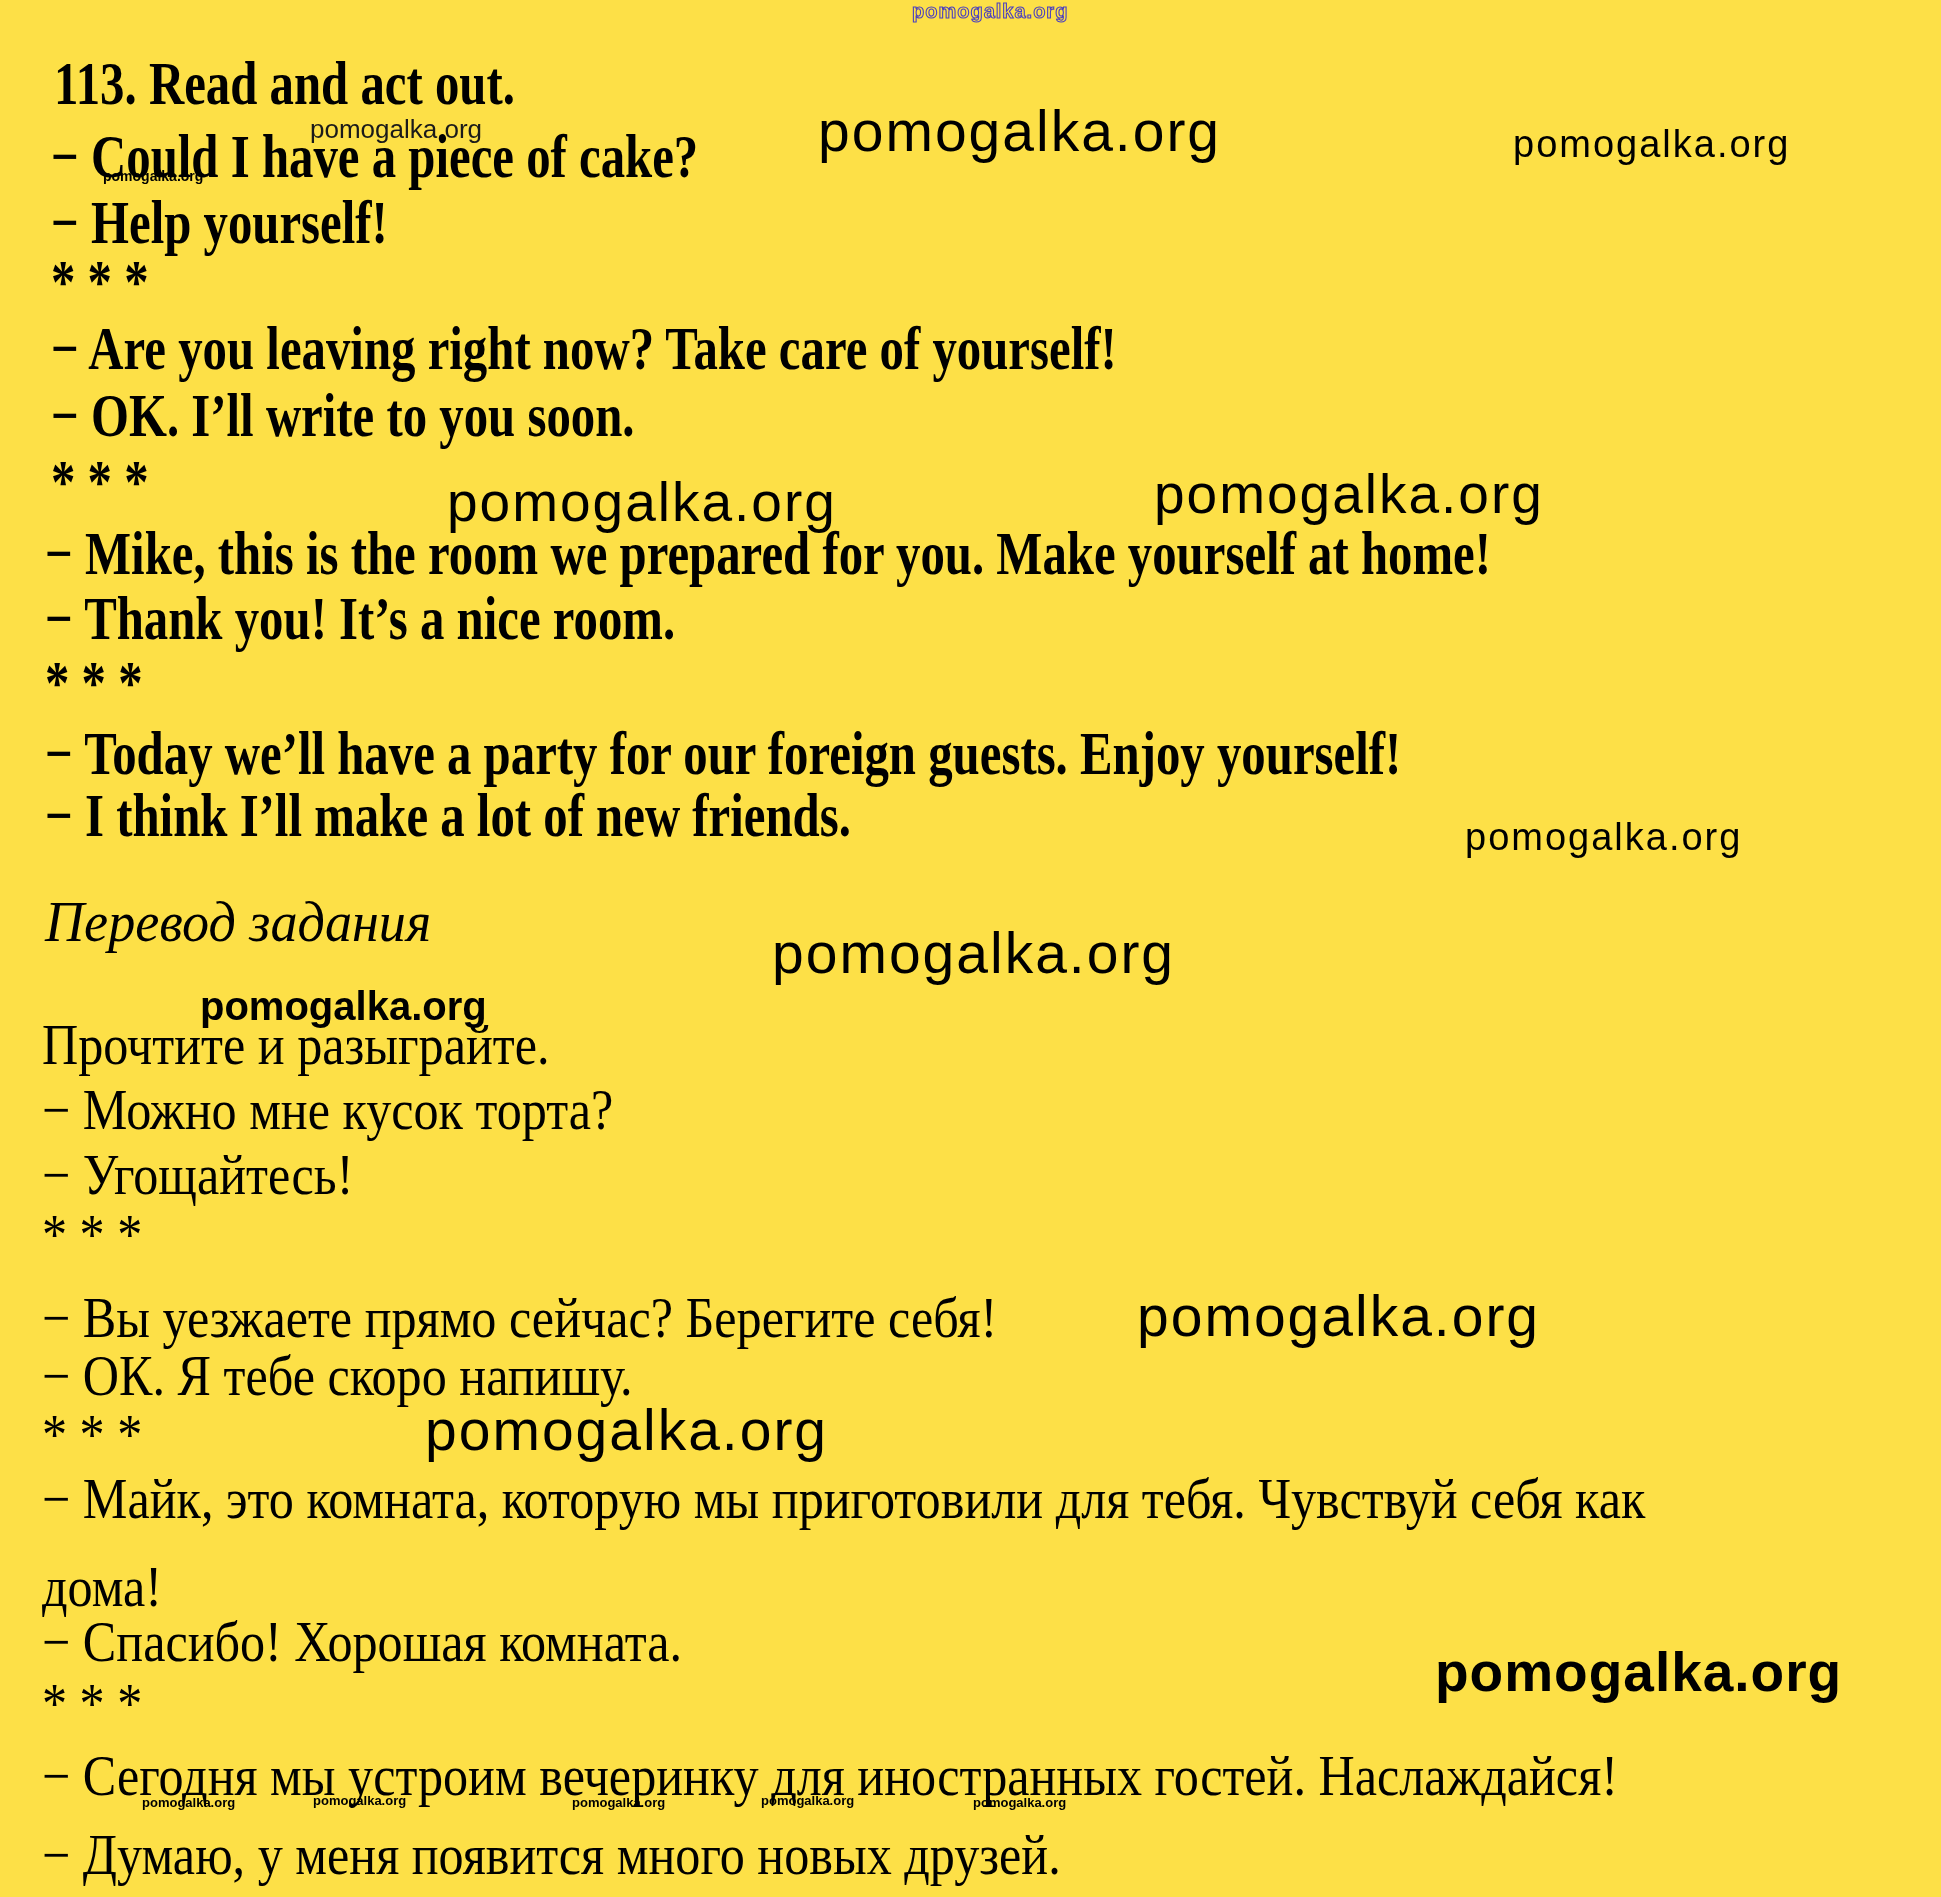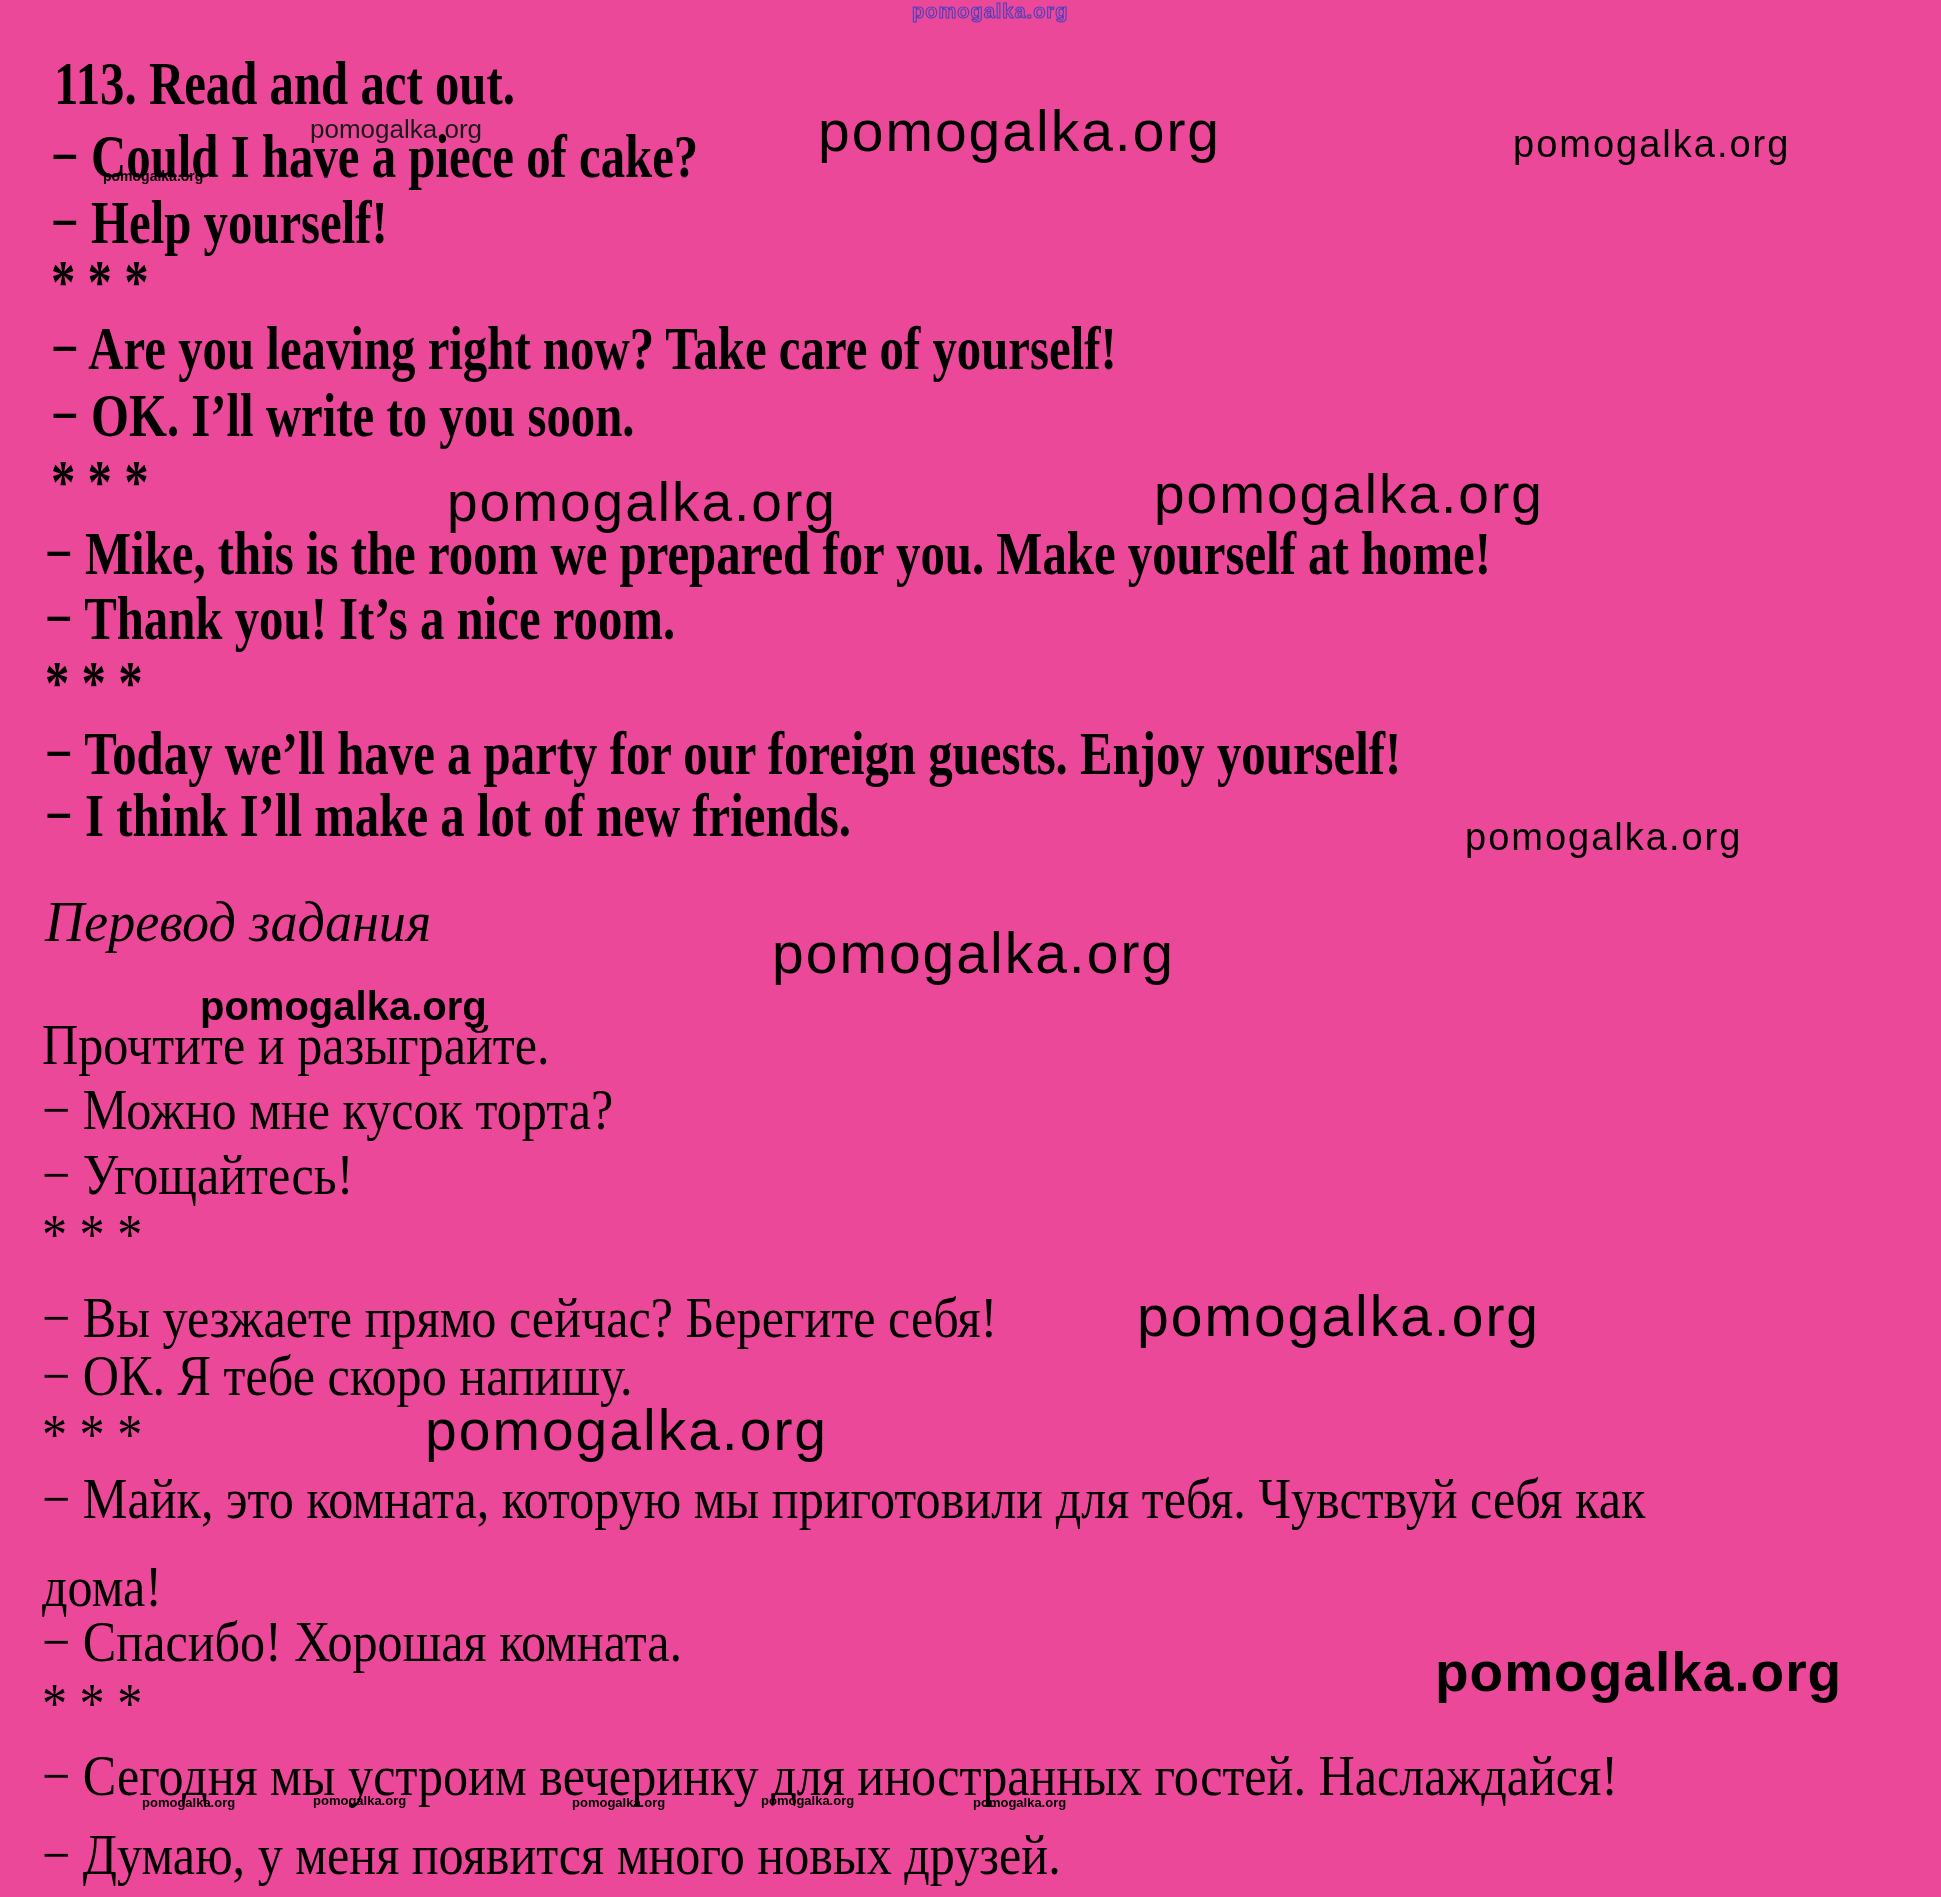--- a/index.html
+++ b/index.html
@@ -1,16 +1,16 @@
 <!DOCTYPE html>
 <html><head>
 <meta charset="utf-8">
 <style>
   html,body{margin:0;padding:0;background:#ffffff;}
-  .page{position:relative;width:1941px;height:1898px;background:#ec4899;overflow:hidden;text-align:center;}
+  .page{position:relative;width:1941px;height:1898px;background:#fde047;overflow:hidden;text-align:center;}
   .t{position:absolute;white-space:nowrap;line-height:1;color:#000;}
   
   .en{font-family:"Liberation Serif","DejaVu Serif",serif;font-weight:700;font-size:61px;
       transform:scaleX(0.80);transform-origin:0 0;}
   
   .ru{font-family:"Liberation Serif","DejaVu Serif",serif;font-weight:400;font-size:57px;
       transform:scaleX(0.88);transform-origin:0 0;}
   .ru-head{font-family:"Liberation Serif","DejaVu Serif",serif;font-style:italic;font-weight:400;
       font-size:57px;transform:scaleX(0.95);transform-origin:0 0;}
   

